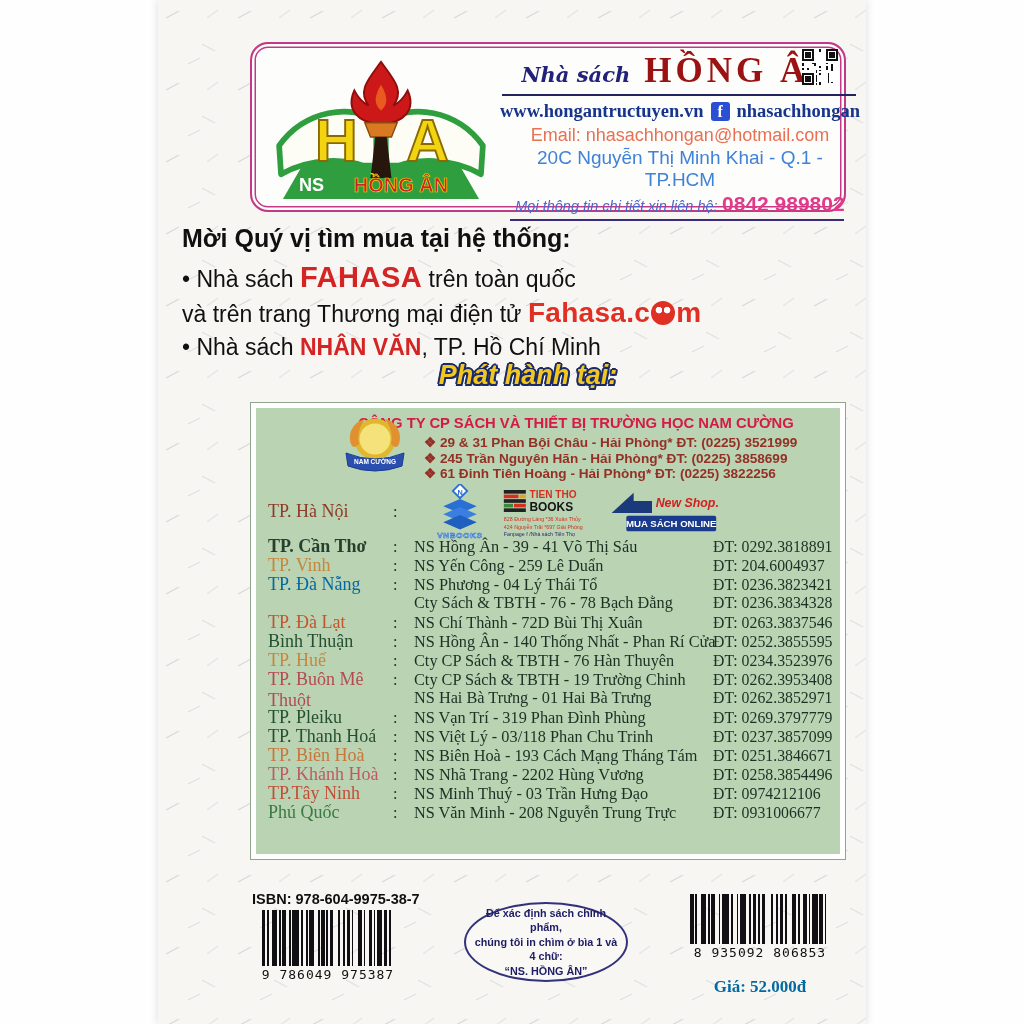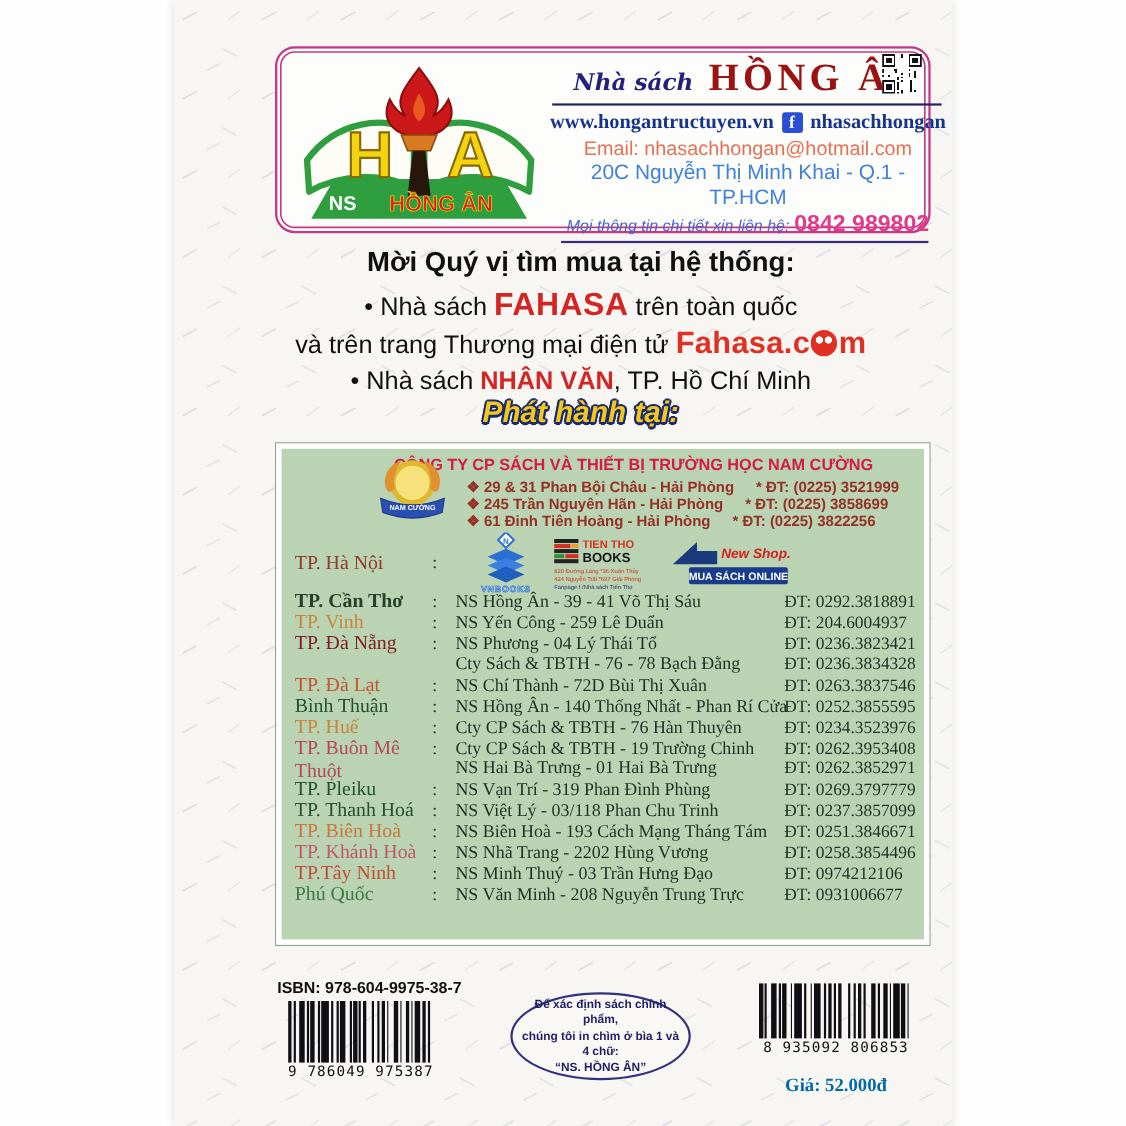--- a/index.html
+++ b/index.html
@@ -23,42 +23,42 @@
   .email{color:#e87054;font-size:18px;margin-top:3px;}
   .addr{color:#3f82d8;font-size:19px;margin-top:1px;}
   .phones{color:#0a0a0a;font-weight:bold;font-size:14.6px;margin-top:4px;letter-spacing:-.2px;white-space:nowrap;}
   .contact{margin-top:1px;white-space:nowrap;}
   .clabel{color:#4a66cc;font-style:italic;font-size:14.5px;}
   .cnum{color:#e23a8a;font-size:21px;font-weight:600;}
   .hr2{height:2px;background:#3a2a7a;margin:3px 16px 0 10px;}
   .qr{position:absolute;right:6px;top:5px;width:36px;height:36px;}
 
   
-  .promo{position:absolute;left:40px;top:224px;width:660px;text-align:center;color:#101010;}
+  .promo{position:absolute;left:24px;top:224px;width:660px;color:#101010;}
   .p-title{font-size:25px;font-weight:bold;margin-bottom:8px;}
   .p-line{font-size:23px;line-height:33px;}
   .fahasa{color:#d42424;font-weight:800;font-size:29px;letter-spacing:.5px;}
   .fahasa-com{color:#e03024;font-weight:800;font-size:28px;letter-spacing:.3px;}
   .owl{display:inline-block;width:24px;height:24px;border-radius:50%;vertical-align:-3px;
     background:radial-gradient(circle at 33% 38%, #fff 3px, rgba(0,0,0,0) 3.6px),
                radial-gradient(circle at 67% 38%, #fff 3px, rgba(0,0,0,0) 3.6px),#e03024;margin:0 1px;}
   .nhanvan{color:#d42424;font-weight:bold;}
 
   
   .phat{position:absolute;left:40px;top:360px;width:660px;text-align:center;font-size:27px;font-weight:bold;font-style:italic;color:#f2c81e;
     text-shadow:-2px 0 0 #1a2a6a,2px 0 0 #1a2a6a,0 -2px 0 #1a2a6a,0 2px 0 #1a2a6a,-1.5px -1.5px 0 #1a2a6a,1.5px 1.5px 0 #1a2a6a,-1.5px 1.5px 0 #1a2a6a,1.5px -1.5px 0 #1a2a6a;}
 
   
   .panel{position:absolute;left:92px;top:402px;width:596px;height:458px;background:#fff;border:1px solid #8fa58f;padding:5px;box-sizing:border-box;}
   .panel-in{width:100%;height:100%;background:#b9d3b3;position:relative;overflow:hidden;}
   .pheader{padding-top:7px;position:relative;}
   .nc-logo{position:absolute;left:84px;top:6px;width:70px;height:62px;}
   .pcompany{text-align:center;padding-left:56px;color:#d41a45;font-weight:bold;font-size:14.8px;line-height:17px;}
   .paddr{margin:3px 0 0 168px;width:304px;}
-  .paddr-row{display:flex;justify-content:space-between;color:#953026;font-weight:bold;font-size:13.6px;line-height:15.5px;white-space:nowrap;gap:20px;}
+  .paddr-row{display:flex;justify-content:space-between;color:#953026;font-weight:bold;font-size:13.6px;line-height:15.5px;white-space:nowrap;}
   .hanoi-row{display:grid;grid-template-columns:125px 21px 1fr;align-items:center;height:52px;padding-left:12px;margin-top:2px;}
   .logos{display:flex;align-items:center;gap:18px;margin-left:22px;}
   .dlabel{font-family:"Liberation Serif",serif;font-size:18px;}
   .dcolon{font-family:"Liberation Serif",serif;font-size:16px;color:#1e2f24;}
   .drow{display:grid;grid-template-columns:125px 21px 299px 127px;padding-left:12px;align-items:baseline;height:19px;}
   .dstore{font-family:"Liberation Serif",serif;font-size:16.3px;color:#1e2f24;white-space:nowrap;}
   .dphone{font-family:"Liberation Serif",serif;font-size:15.8px;color:#1e2f24;white-space:nowrap;}
 
   
   .isbn-block{position:absolute;left:94px;top:891px;width:152px;text-align:center;}
@@ -269,21 +269,21 @@
               <span class="dstore">NS Hồng Ân - 39 - 41 Võ Thị Sáu</span>
               <span class="dphone">ĐT: 0292.3818891</span>
             </div>
             <div class="drow">
               <span class="dlabel" style="color: rgb(200, 134, 58);">TP. Vinh</span>
               <span class="dcolon">:</span>
               <span class="dstore">NS Yến Công - 259 Lê Duẩn</span>
               <span class="dphone">ĐT: 204.6004937</span>
             </div>
             <div class="drow">
-              <span class="dlabel" style="color: #7f1d1d;">TP. Đà Nẵng</span>
+              <span class="dlabel" style="color: #0369a1;">TP. Đà Nẵng</span>
               <span class="dcolon">:</span>
               <span class="dstore">NS Phương - 04 Lý Thái Tổ</span>
               <span class="dphone">ĐT: 0236.3823421</span>
             </div>
             <div class="drow">
               <span class="dlabel"></span>
               <span class="dcolon"></span>
               <span class="dstore">Cty Sách &amp; TBTH - 76 - 78 Bạch Đằng</span>
               <span class="dphone">ĐT: 0236.3834328</span>
             </div>

